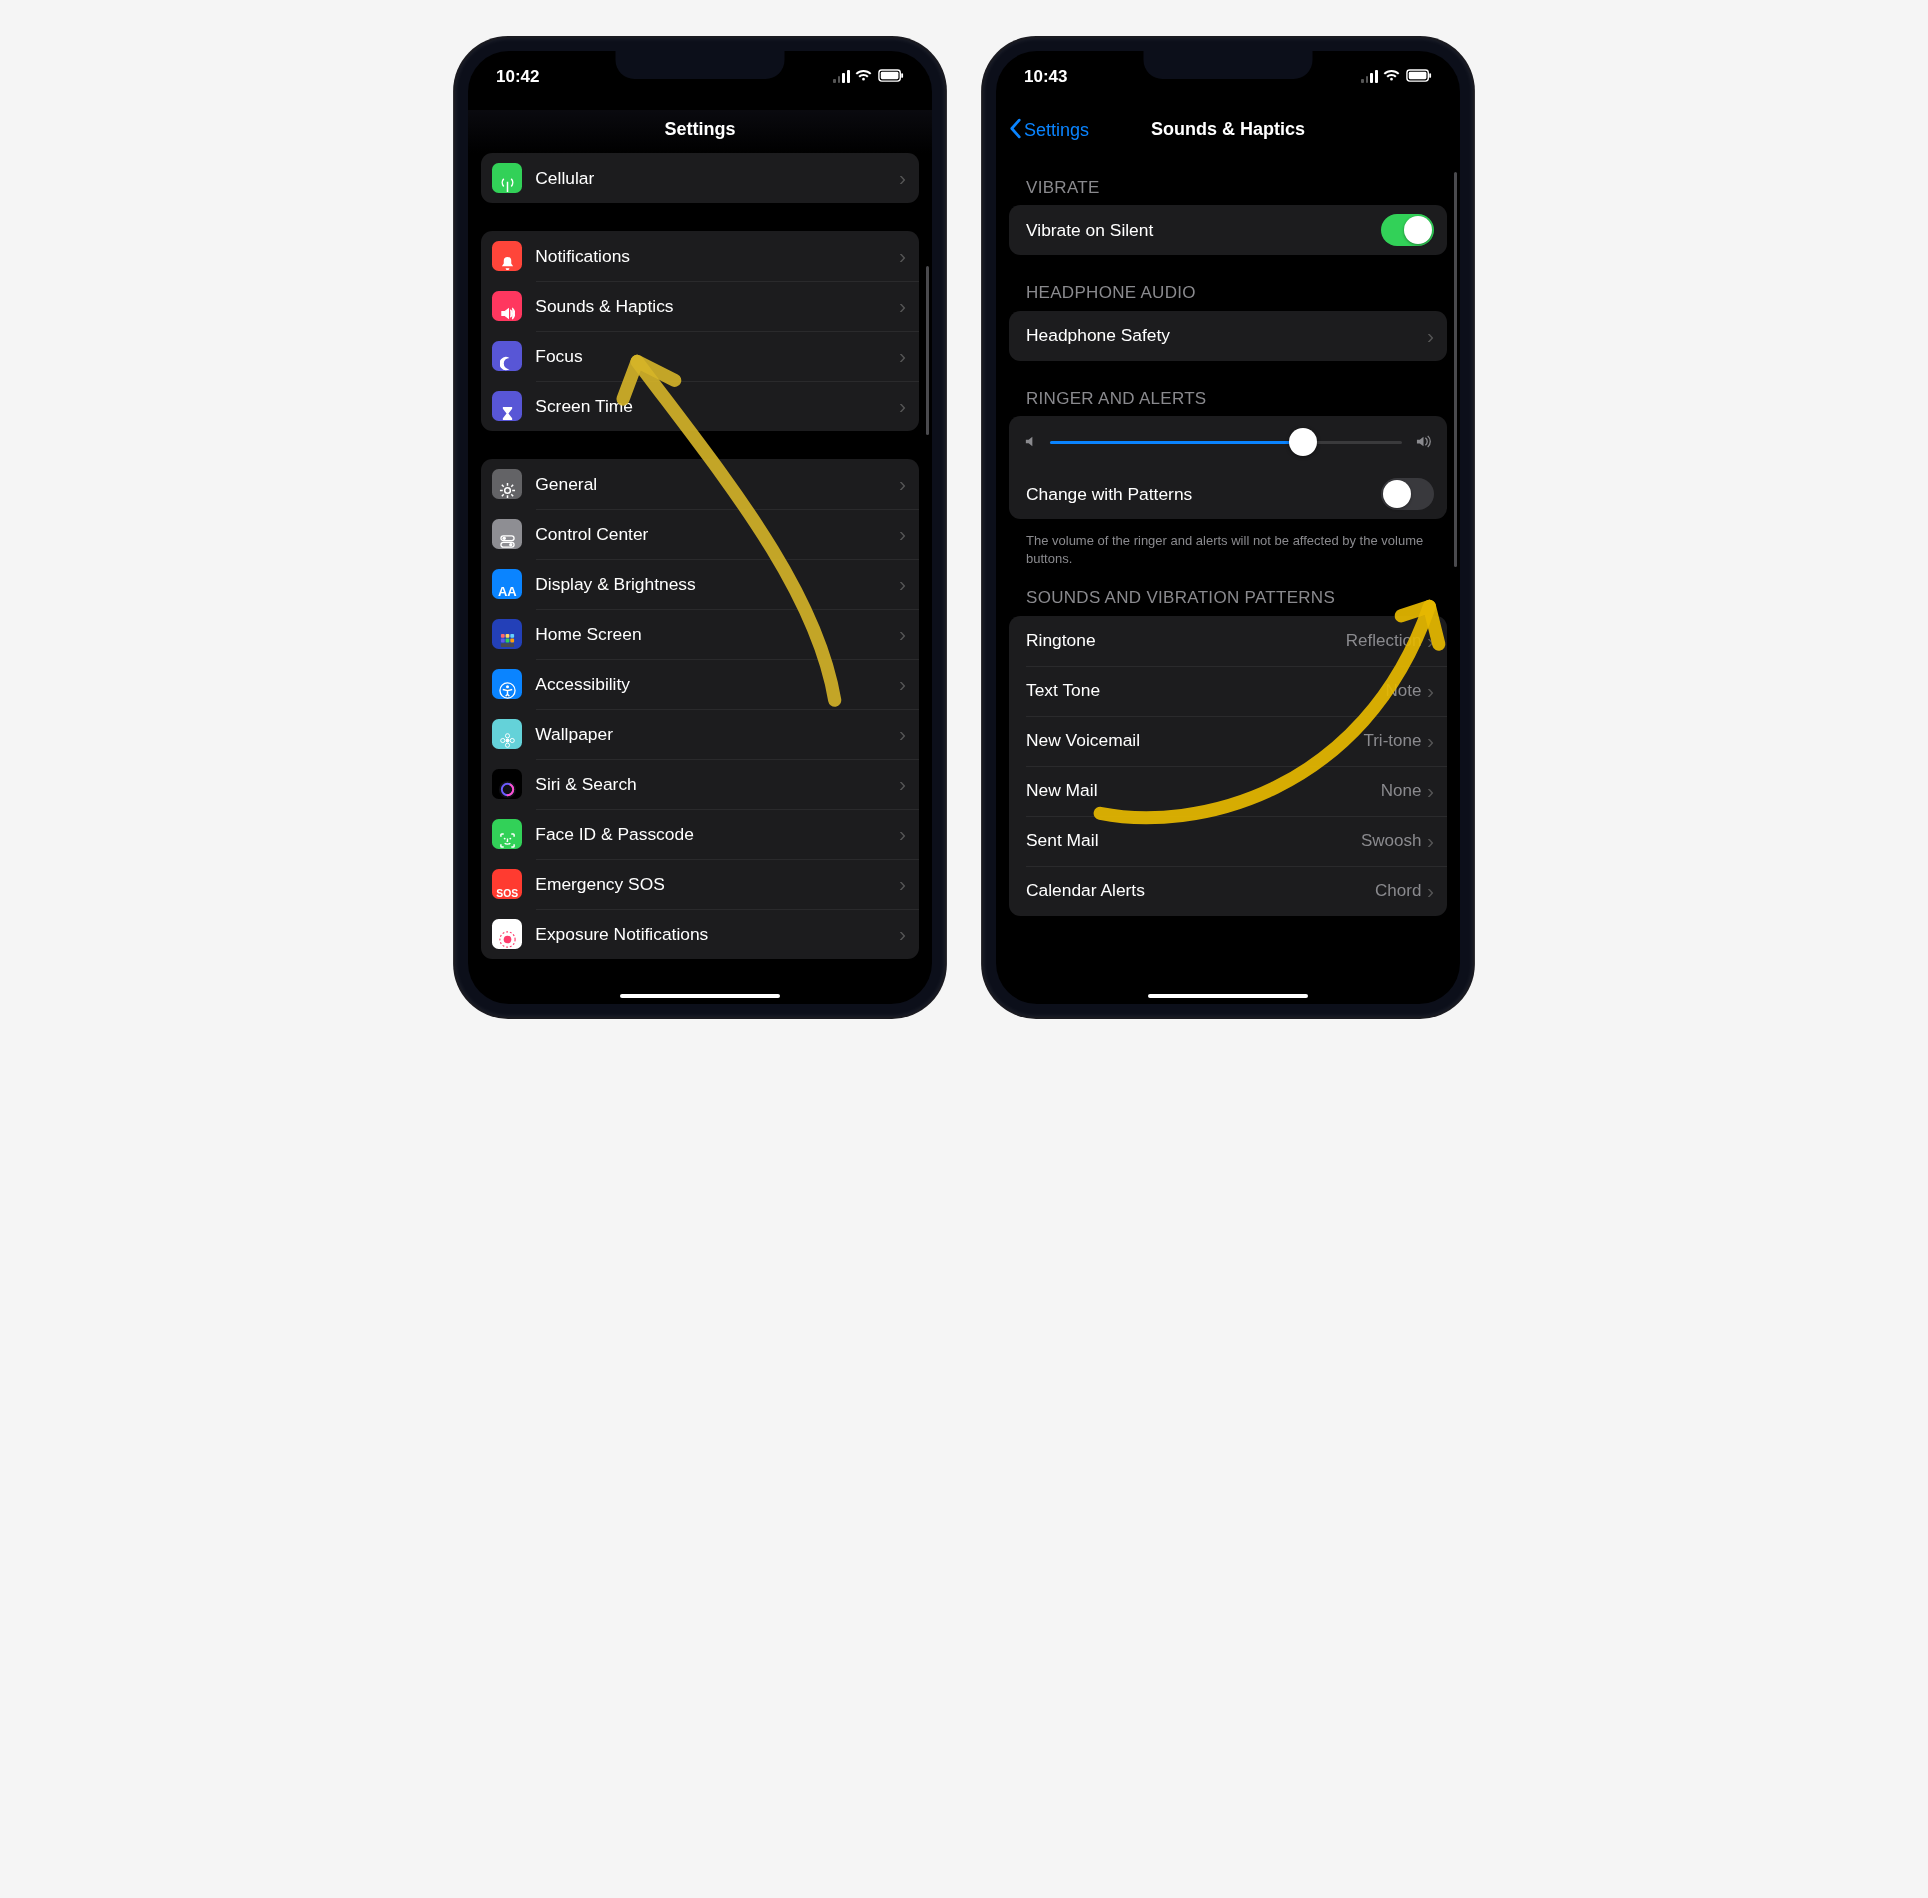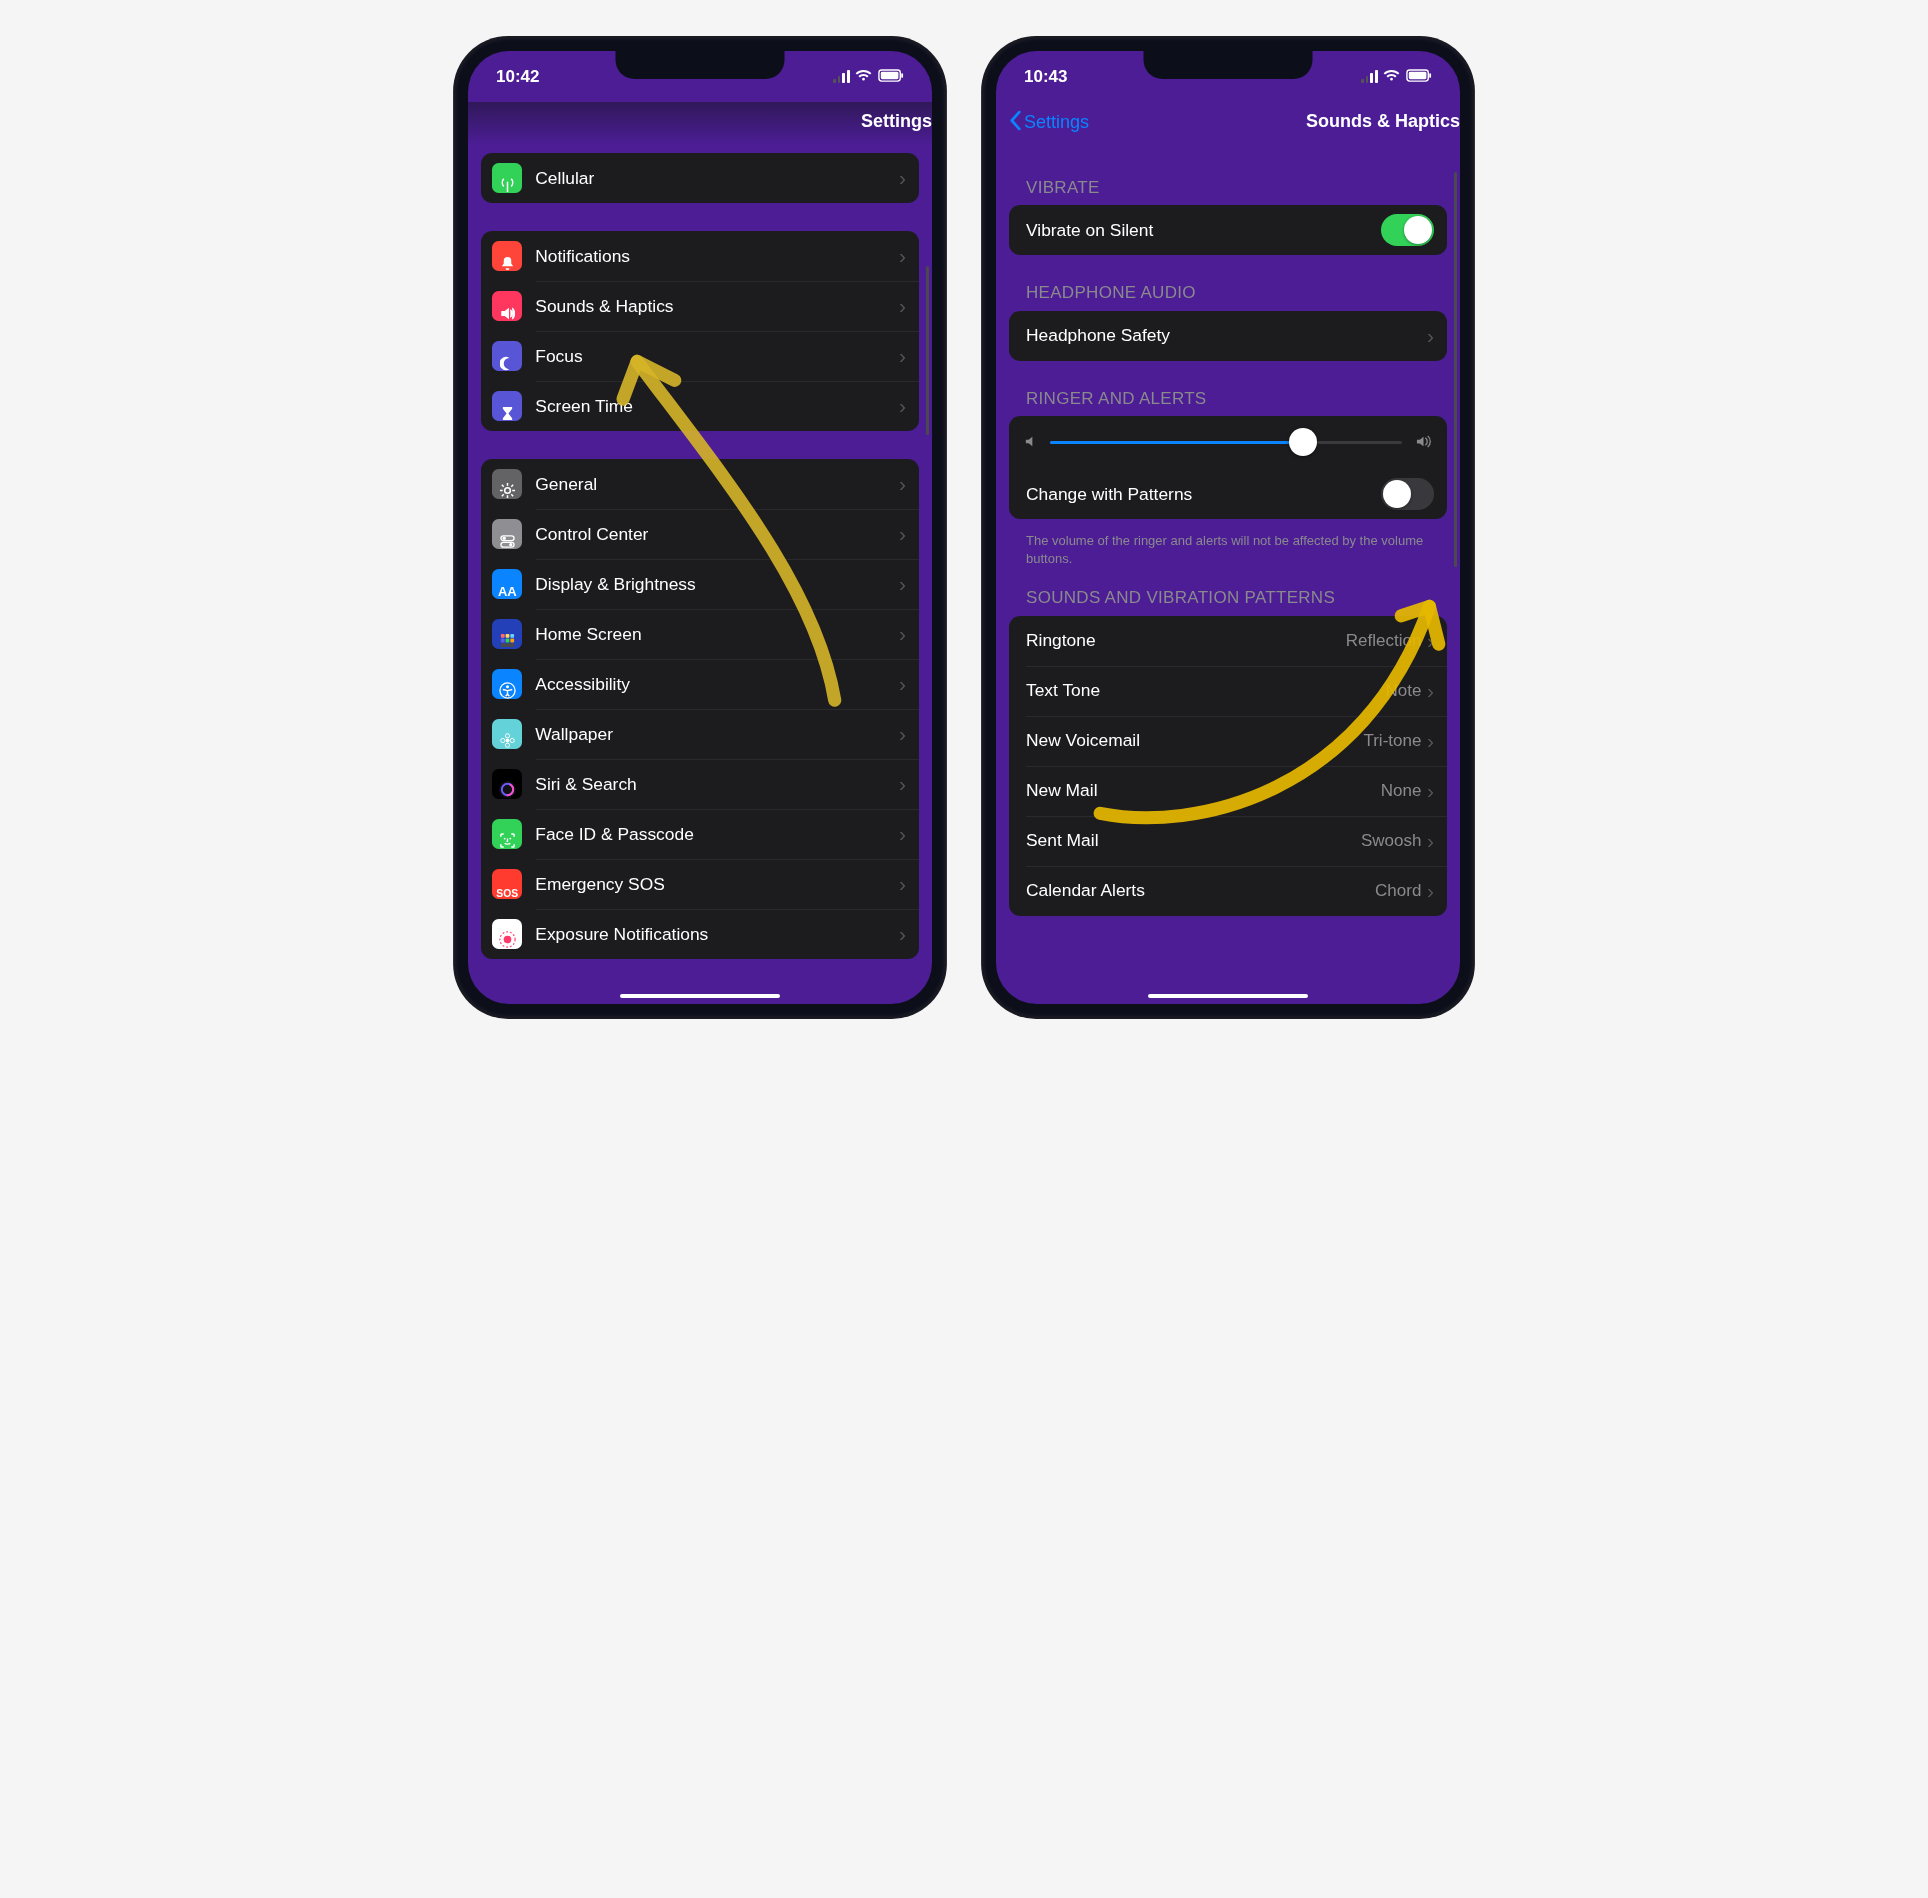--- a/index.html
+++ b/index.html
@@ -17,21 +17,21 @@
     background: #0c0f1a;
     border-radius: 53px;
     padding: 13px;
     box-shadow: 0 0 0 1.9px #1a1a20, inset 0 0 5.6px rgba(255,255,255,0.1);
     position: relative;
     overflow: hidden;
   }
   .screen {
     width: 100%;
     height: 100%;
-    background: #4c1d95;
+    background: #000000;
     border-radius: 41px;
     overflow: hidden;
     position: relative;
     color: #fff;
   }
   .notch {
     position: absolute;
     top: 0;
     left: 50%;
     transform: translateX(-50%);
@@ -55,24 +55,25 @@
   }
   .status-right { display: flex; align-items: center; gap: 5.6px; }
   .signal-bars { display: flex; align-items: flex-end; gap: 1.9px; height: 12.2px; }
   .signal-bars span { width: 2.8px; background: #fff; border-radius: 0.9px; }
   .signal-bars span:nth-child(1){height:3.8px}
   .signal-bars span:nth-child(2){height:6.6px}
   .signal-bars span:nth-child(3){height:9.4px;}
   .signal-bars span:nth-child(4){height:12.2px;}
   .signal-bars .dim { background:#555; }
   .header {
-    text-align: right;
+    text-align: center;
     padding: 9.4px 0 13px;
     position: relative;
     background: linear-gradient(to bottom, rgba(20,20,30,0.5), rgba(0,0,0,0.0));
+    margin-top: 8px;
   }
   .header.plain { background:none; }
   .header-title {
     font-weight: 600;
     font-size: 18px;
   }
   .back-btn {
     position: absolute;
     left: 13px;
     top: 7.5px;

